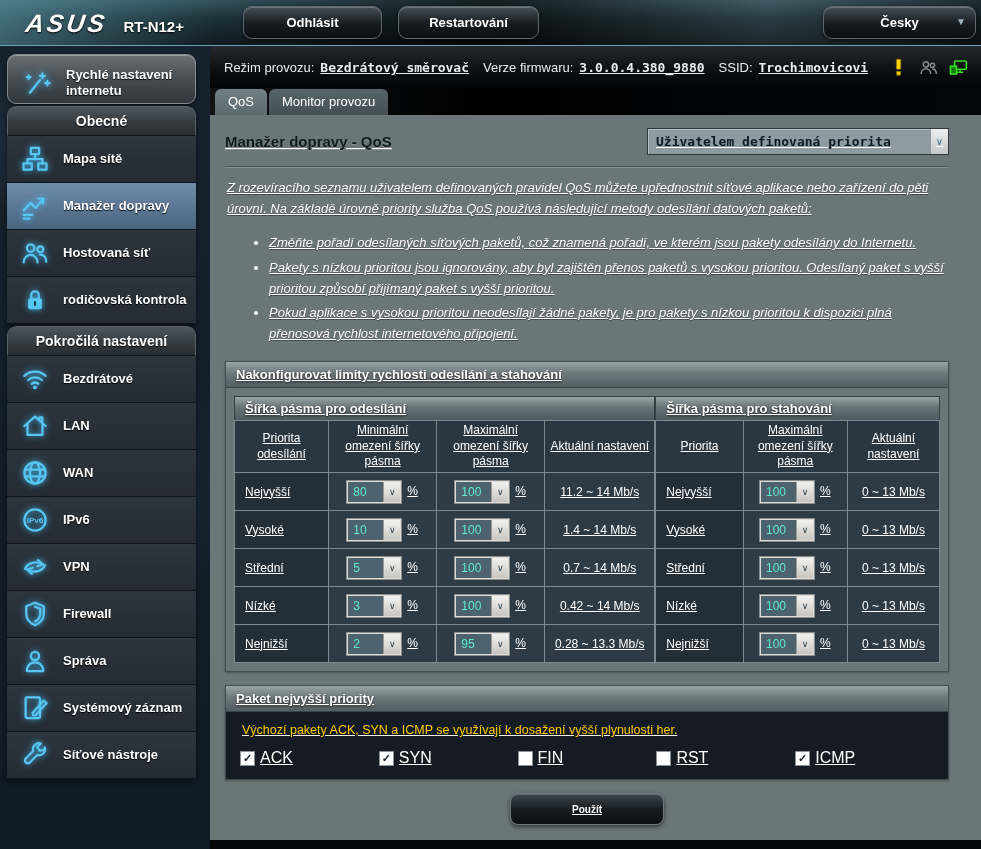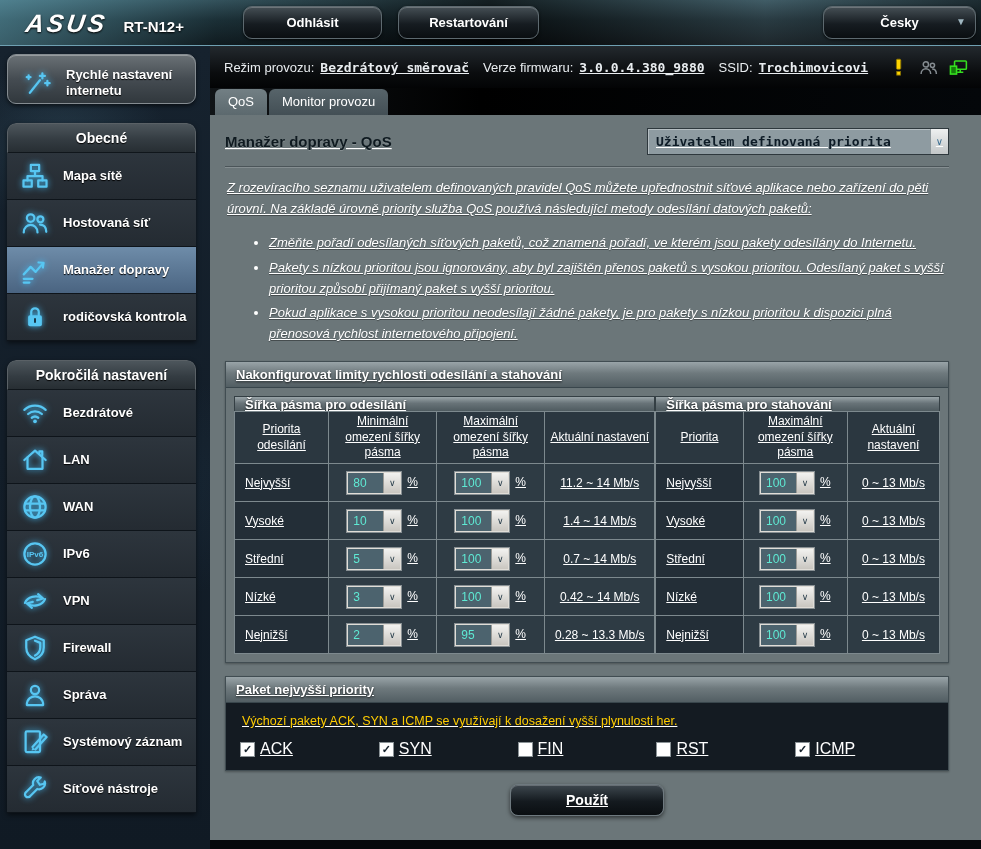--- a/index.html
+++ b/index.html
@@ -32,21 +32,21 @@
     background:
       radial-gradient(150px 120px at 30% 12%, rgba(70,110,130,.28), transparent 70%),
       radial-gradient(180px 160px at 75% 55%, rgba(40,70,95,.22), transparent 70%),
       linear-gradient(180deg,#16222e 0%,#101a24 100%);
     padding:8px 0 0 7px;box-sizing:border-box;}
   .quick{width:189px;min-height:50px;border-radius:9px;cursor:pointer;
     background:linear-gradient(180deg,#6a7176 0%,#454c52 50%,#31383d 100%);
     border:1px solid #858c91;box-shadow:0 2px 4px rgba(0,0,0,.6), inset 0 1px 0 rgba(255,255,255,.3);
     display:flex;align-items:flex-end;box-sizing:border-box;padding:4px 2px;}
   .quick .sb-label{font-size:13px;}
-  .sb-group{width:189px;margin-top:19px;border-radius:9px 9px 0 0;overflow:hidden;
+  .sb-group{width:189px;margin-top:2px;border-radius:9px 9px 0 0;overflow:hidden;
     box-shadow:0 2px 5px rgba(0,0,0,.55);}
   .sb-head{height:30px;display:flex;align-items:center;justify-content:center;
     background:linear-gradient(180deg,#4d565c 0%,#343c42 55%,#272e33 100%);
     border:1px solid #5a6166;border-bottom:1px solid #10161b;border-radius:9px 9px 0 0;
     font-size:14px;font-weight:bold;text-shadow:0 1px 1px #000;box-sizing:border-box;}
   .sb-item{min-height:47px;display:flex;align-items:center;cursor:pointer;
     background:linear-gradient(180deg,#2d353d 0%,#242b32 100%);
     border-bottom:1px solid #0e141a;box-sizing:border-box;padding:3px 0;}
   .sb-item.active{background:linear-gradient(180deg,#6e8ca9 0%,#4a6481 100%);}
   .sb-ico{width:56px;display:flex;align-items:center;justify-content:center;flex:none;}
@@ -95,21 +95,21 @@
     text-shadow:0 1px 1px rgba(0,0,0,.35);}
 
   .section{border:1px solid #414d52;margin-bottom:13px;box-shadow:0 1px 2px rgba(0,0,0,.3);}
   .sec-head{height:25px;display:flex;align-items:center;padding:0 10px;
     background:linear-gradient(180deg,#99a4a8 0%,#6e797d 45%,#525e63 100%);
     border-bottom:1px solid #39464c;font-size:13px;font-weight:bold;
     text-shadow:0 1px 2px rgba(0,0,0,.8);}
   .limits-body{display:flex;justify-content:space-between;padding:8px;}
 
   .tbl-wrap{display:flex;flex-direction:column;}
-  .tbl-title{height:15px;display:flex;align-items:center;padding:0 10px;box-sizing:border-box;
+  .tbl-title{height:24px;display:flex;align-items:center;padding:0 10px;box-sizing:border-box;
     background:linear-gradient(180deg,#9aa5a9 0%,#68737 8 45%,#4f5b60 100%);
     background:linear-gradient(180deg,#9aa5a9 0%,#687378 45%,#4f5b60 100%);
     border:1px solid #343f44;border-bottom:none;font-size:13px;font-weight:bold;
     text-shadow:0 1px 2px rgba(0,0,0,.8);}
   table.qos{border-collapse:collapse;}
   table.qos th,table.qos td{border:1px solid #7d898e;font-size:12px;color:#fff;
     text-align:center;padding:2px 4px;box-sizing:border-box;}
   table.qos th{background:#2b3740;font-weight:normal;height:52px;line-height:1.3;}
   table.qos td{background:#2e3b44;height:38px;}
   table.qos td.pcol{background:#232e37;text-align:left;padding-left:10px;}
@@ -131,21 +131,21 @@
   .box{width:13px;height:13px;background:#fff;border:1px solid #8a9296;flex:none;
     display:flex;align-items:center;justify-content:center;}
   .box .mark{display:none;color:#16222c;font-weight:bold;font-size:11px;line-height:1;}
   .box.checked .mark{display:block;}
   .chk-label{font-size:16px;}
 
   .apply-row{display:flex;justify-content:center;margin:13px 0 0 0;}
   .apply-btn{min-width:112px;height:30px;border-radius:8px;cursor:pointer;
     background:linear-gradient(180deg,#3d474e 0%,#141a1f 55%,#0a0e11 100%);
     border:1px solid #6e797f;box-shadow:0 2px 4px rgba(0,0,0,.55), inset 0 1px 0 rgba(255,255,255,.22);
-    color:#fff;font-weight:bold;font-size:14px;display:flex;align-items:center;justify-content:center;
+    color:#fff;font-weight:bold;font-size:10px;display:flex;align-items:center;justify-content:center;
     padding:0 20px;text-align:center;}
 </style>
 </head>
 <body>
 
 <div class="app">
 
   <div class="topbar">
     <div class="brand">
       <span class="logo">ASUS</span>
@@ -178,40 +178,40 @@
         <span class="sb-ico">
           <svg viewBox="0 0 24 24">
               <rect x="8.7" y="3" width="6.6" height="5"></rect>
               <rect x="2.8" y="15.5" width="6.6" height="5"></rect>
               <rect x="14.6" y="15.5" width="6.6" height="5"></rect>
               <path d="M12 8v4 M6 15.5v-3.5h12v3.5"></path>
             </svg>
         </span>
         <span class="sb-label">Mapa sítě</span>
       </div>
+      <div class="sb-item active">
+        <span class="sb-ico">
+          <svg viewBox="0 0 24 24">
+              <path d="M3 15.5 L8.5 9.5 L12.5 13.5 L18.5 6.5"></path>
+              <path d="M14.8 6 L18.8 6.2 L18.3 10"></path>
+              <path d="M3 19h7 M3 22h4.5"></path>
+            </svg>
+        </span>
+        <span class="sb-label">Manažer dopravy</span>
+      </div>
       <div class="sb-item">
         <span class="sb-ico">
           <svg viewBox="0 0 24 24">
               <circle cx="8.5" cy="8" r="3"></circle>
               <path d="M3 19.5c0-4 3-6 5.5-6s5.5 2 5.5 6"></path>
               <circle cx="16.3" cy="9" r="2.4"></circle>
               <path d="M16 13.2c2.8 0 5 2 5 5.8"></path>
             </svg>
         </span>
         <span class="sb-label">Hostovaná síť</span>
-      </div>
-      <div class="sb-item active">
-        <span class="sb-ico">
-          <svg viewBox="0 0 24 24">
-              <path d="M3 15.5 L8.5 9.5 L12.5 13.5 L18.5 6.5"></path>
-              <path d="M14.8 6 L18.8 6.2 L18.3 10"></path>
-              <path d="M3 19h7 M3 22h4.5"></path>
-            </svg>
-        </span>
-        <span class="sb-label">Manažer dopravy</span>
       </div>
       <div class="sb-item">
         <span class="sb-ico">
           <svg viewBox="0 0 24 24">
               <rect class="f" x="6.5" y="10.5" width="11" height="8.8" rx="1.5"></rect>
               <path d="M9 10.5 V8 a3 3 0 0 1 6 0 v2.5"></path>
               <rect x="11.3" y="13" width="1.4" height="3.6" style="fill:#0e2330;stroke:none"></rect>
             </svg>
         </span>
         <span class="sb-label">rodičovská kontrola</span>

